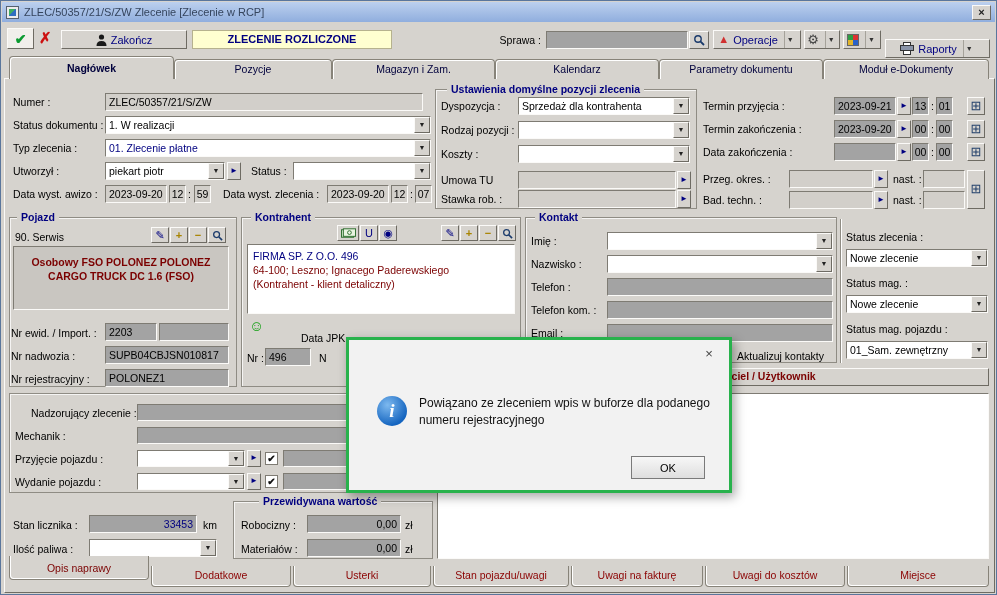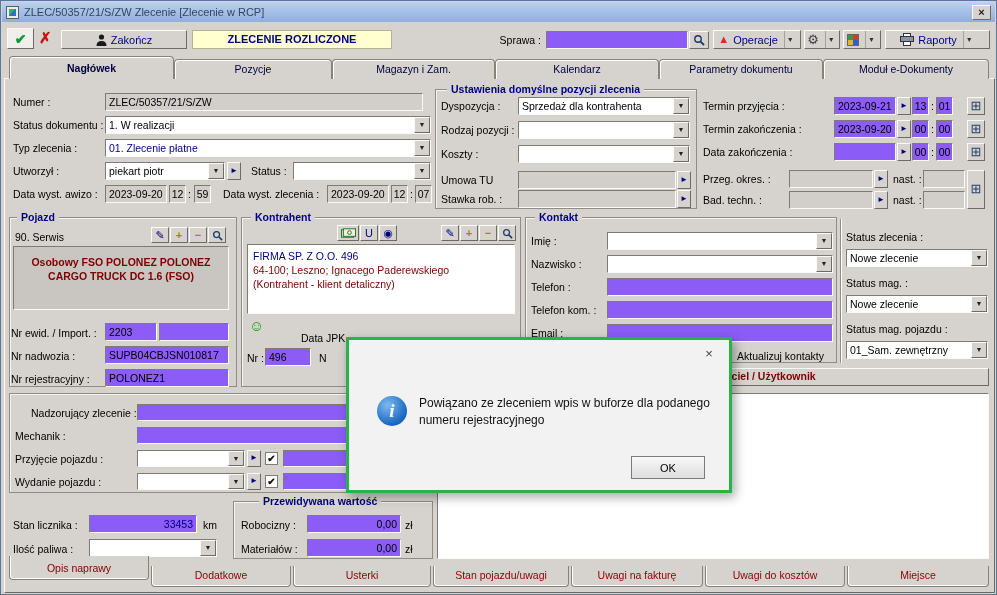--- a/index.html
+++ b/index.html
@@ -16,21 +16,21 @@
   .close-btn{margin-left:auto;width:19px;height:15px;background:#d6d3ce;border:1px solid;border-color:#fbfaf8 #6e6b63 #6e6b63 #fbfaf8;font-size:11px;line-height:13px;text-align:center;color:#222;font-weight:bold}
   .tb-btn{position:absolute;background:#d6d3ce;border:1px solid;border-color:#fbfaf8 #6e6b63 #6e6b63 #fbfaf8;display:flex;align-items:center;justify-content:center;gap:4px;font-size:11px;cursor:default}
   .dd{width:12px;align-self:stretch;border-left:1px solid #a5a29a;font-size:7px;display:flex;align-items:center;justify-content:center;color:#333;margin-left:2px}
   .green-check{color:#0b9a30;font-weight:bold;font-size:14px;line-height:14px}
   .red-x{color:#cc1111;font-weight:bold;font-size:15px}
   .tri{color:#d03030;font-size:11px;line-height:11px}
   .gear{color:#444;font-size:13px;line-height:13px}
   .palette{width:12px;height:12px;display:inline-block;background:conic-gradient(#d33 0 25%,#2a62c9 0 50%,#e2b52a 0 75%,#2f9e44 0);border:1px solid #666}
   .banner{position:absolute;background:#ffffd0;border:1px solid #b6b28e;color:#000080;font-weight:bold;text-align:center;line-height:17px;font-size:11px}
   .lbl{position:absolute;font-size:10.5px;color:#000;white-space:nowrap}
-  .fld{position:absolute;height:18px;background:#8b5cf6;border:1px solid;border-color:#7e7b73 #fbfaf8 #fbfaf8 #7e7b73;font-size:10.5px;padding:2px 3px;white-space:nowrap;overflow:hidden}
+  .fld{position:absolute;height:18px;background:#a3a3a3;border:1px solid;border-color:#7e7b73 #fbfaf8 #fbfaf8 #7e7b73;font-size:10.5px;padding:2px 3px;white-space:nowrap;overflow:hidden}
   .fld.gray{background:#d2cfca}
   .fld.rt{text-align:right}
   .tf{width:17px;text-align:center;padding:2px 1px}
   .combo{position:absolute;display:flex;height:18px;background:#fff;border:1px solid;border-color:#7e7b73 #fbfaf8 #fbfaf8 #7e7b73}
   .combo.yellow{background:#ffffff}
   .combo .cval{flex:1;padding:2px 3px;font-size:10.5px;overflow:hidden;white-space:nowrap}
   .combo .cbtn{width:16px;flex:none;background:#d6d3ce;border:1px solid;border-color:#fbfaf8 #6e6b63 #6e6b63 #fbfaf8;font-size:7px;line-height:14px;text-align:center;color:#222}
   .abtn{position:absolute;width:14px;height:18px;background:#d6d3ce;border:1px solid;border-color:#fbfaf8 #6e6b63 #6e6b63 #fbfaf8;color:#000080;font-size:8px;text-align:center;line-height:15px}
   .calbtn{position:absolute;width:18px;height:18px;background:#d6d3ce;border:1px solid;border-color:#fbfaf8 #6e6b63 #6e6b63 #fbfaf8;font-size:13px;line-height:15px;text-align:center;color:#23406b}
   .icnbtn{position:absolute;width:18px;height:16px;background:#d6d3ce;border:1px solid;border-color:#fbfaf8 #6e6b63 #6e6b63 #fbfaf8;display:flex;align-items:center;justify-content:center;font-size:11px}
@@ -91,21 +91,21 @@
     <span class="dd">▼</span>
   </div>
   <div class="tb-btn" style="left:803px;top:29px;width:36px;height:19px">
     <span class="gear">⚙</span>
     <span class="dd">▼</span>
   </div>
   <div class="tb-btn" style="left:842px;top:29px;width:38px;height:19px">
     <span class="palette"></span>
     <span class="dd">▼</span>
   </div>
-  <div class="tb-btn" style="left:884px;top:29px;width:105px;height:19px">
+  <div class="tb-btn" style="left:884px;top:38px;width:105px;height:19px">
     <svg width="14" height="13" viewBox="0 0 14 13">
         <rect x="3.5" y="0.5" width="7" height="3" fill="#fff" stroke="#333"></rect>
         <rect x="0.5" y="3.5" width="13" height="5" fill="#8a94a8" stroke="#333"></rect>
         <rect x="3.5" y="8.5" width="7" height="4" fill="#fff" stroke="#333"></rect>
       </svg>
     <span class="navy b">Raporty</span>
     <span class="dd">▼</span>
   </div>
 
   <div class="tab active" style="left:8px;width:165px">Nagłówek</div>

